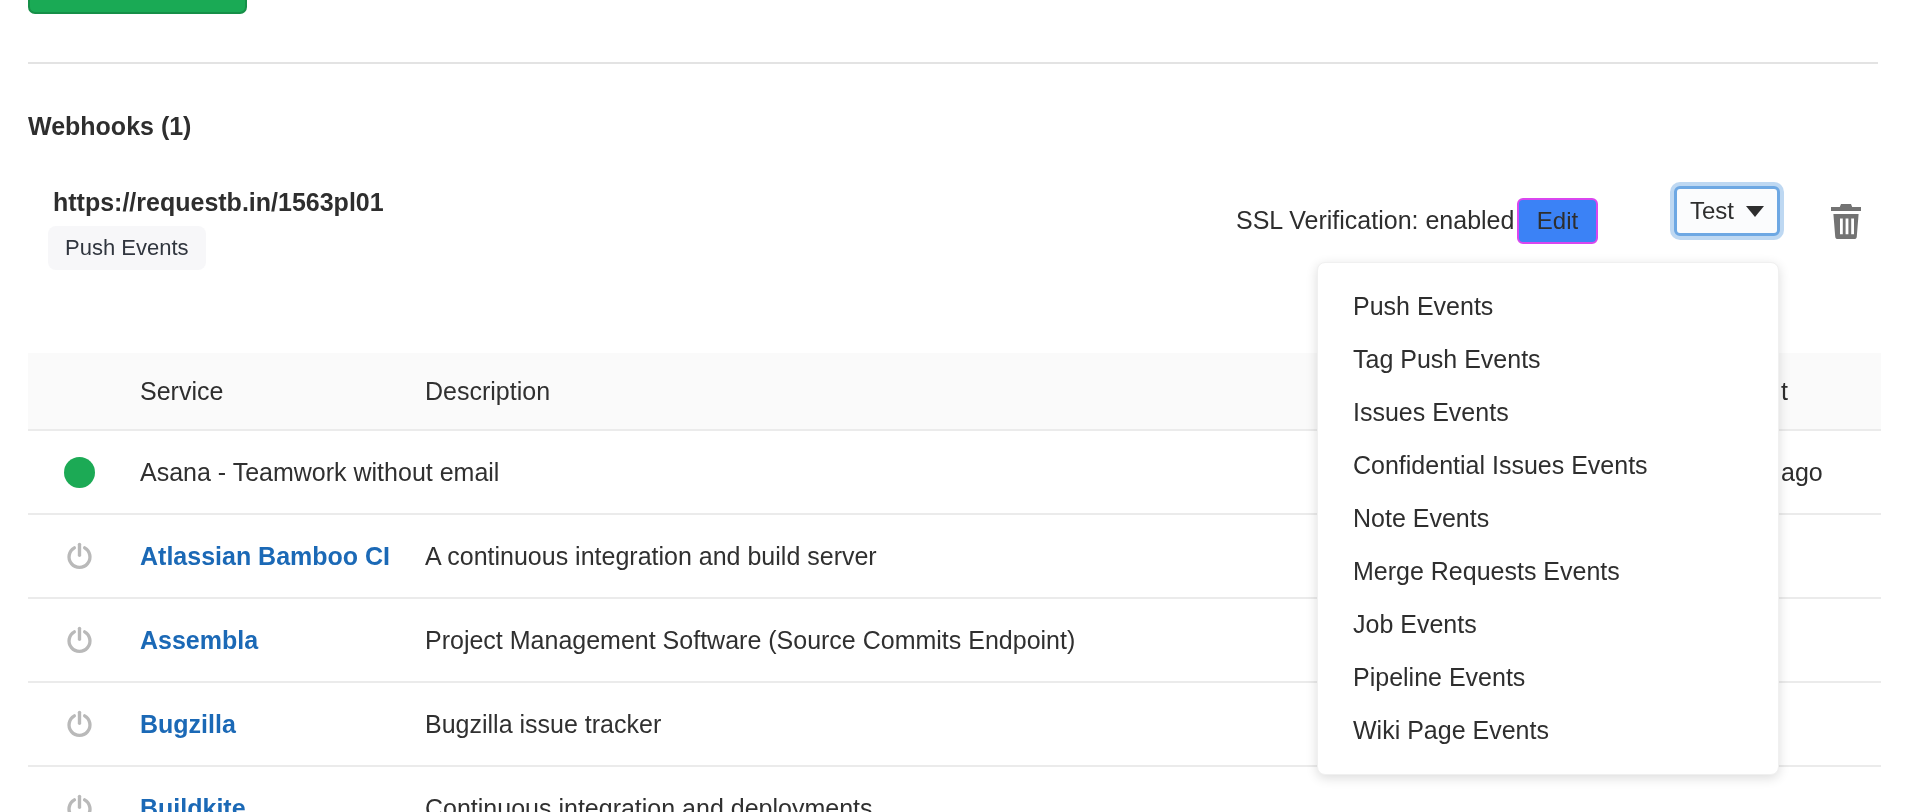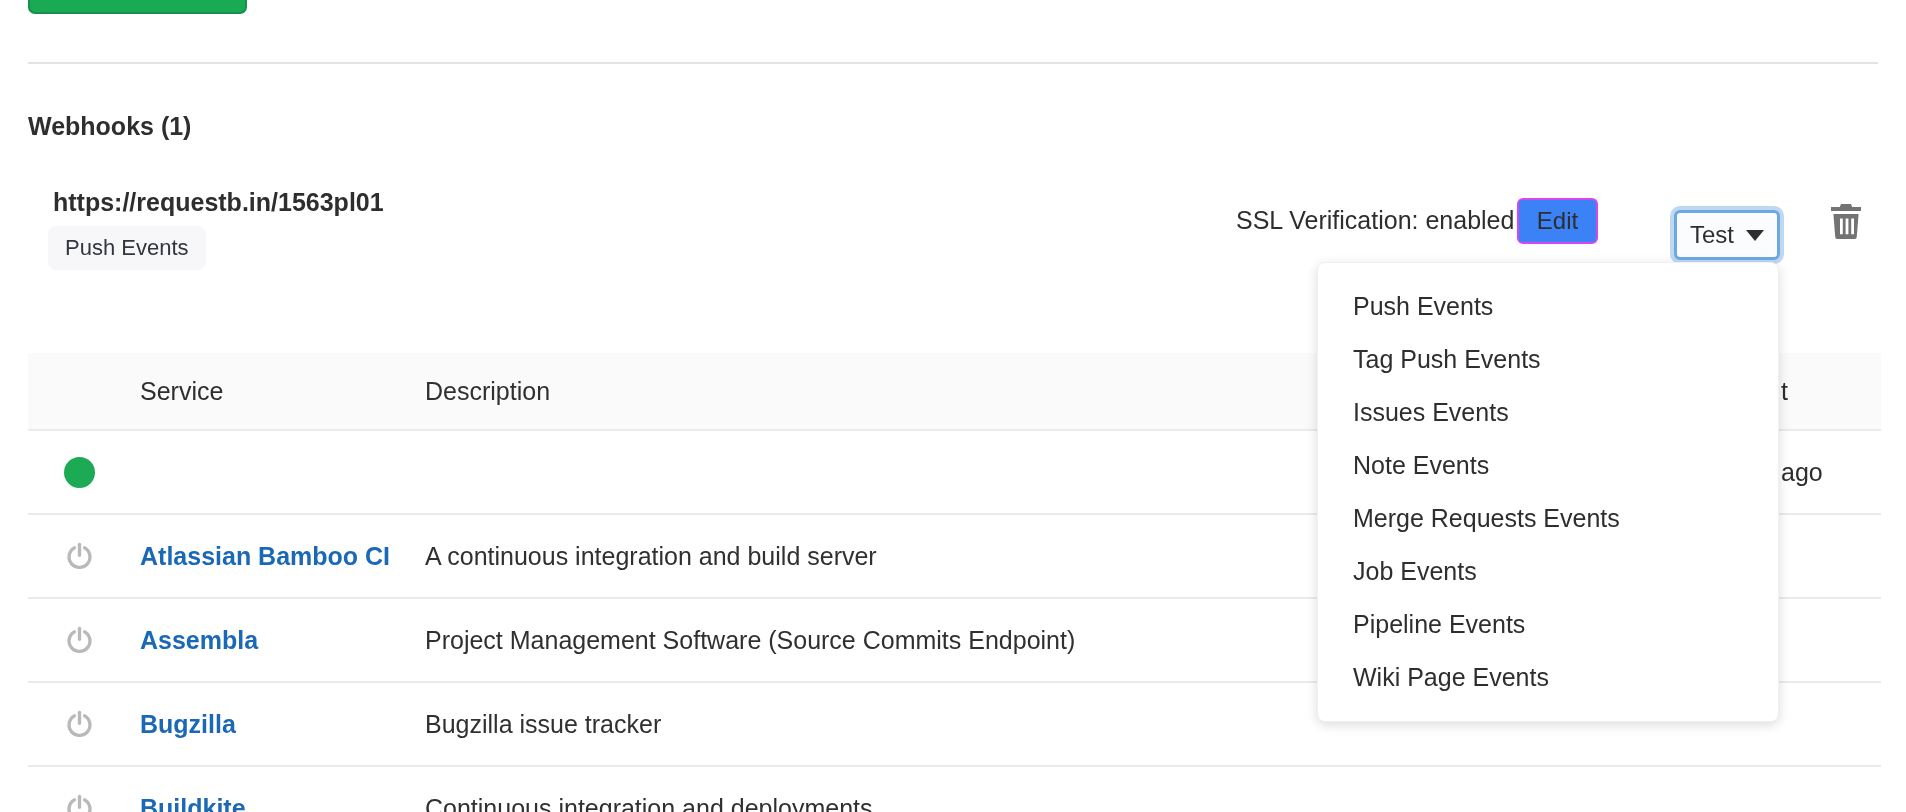--- a/index.html
+++ b/index.html
@@ -34,21 +34,21 @@
     position: absolute; left: 1236px; top: 206px;
     font-size: 25px; color: #2e2e2e;
   }
   .btn {
     position: absolute; display: flex; align-items: center; justify-content: center;
     font-size: 24px; color: #2e2e2e; background: #3b82f6;
     border: 2px solid #d946ef; border-radius: 6px; cursor: pointer;
   }
   .btn-edit { left: 1517px; top: 198px; width: 81px; height: 46px; }
   .btn-test {
-    left: 1674px; top: 210px; width: 106px; height: 50px;
+    left: 1674px; top: 186px; width: 106px; height: 50px;
     background: #fbfcfd; border: 3px solid #6ea8e3;
     box-shadow: 0 0 0 4px rgba(110, 168, 227, 0.45);
     gap: 12px;
   }
   .caret-down {
     width: 0; height: 0; display: inline-block;
     border-left: 9px solid transparent; border-right: 9px solid transparent;
     border-top: 11px solid #2e2e2e;
   }
   .trash-btn {
@@ -110,39 +110,41 @@
 <button class="trash-btn">
   <svg width="34" height="38" viewBox="0 0 17 19">
     <path fill="#737373" d="M6 1.5h5l.6 1.5H16v2H1v-2h4.4L6 1.5zM2.2 6.5h12.6l-.9 11.2a1.4 1.4 0 0 1-1.4 1.3H4.5a1.4 1.4 0 0 1-1.4-1.3L2.2 6.5zm3.3 2.3v7.8h1.4V8.8H5.5zm2.8 0v7.8h1.4V8.8H8.3zm2.8 0v7.8h1.4V8.8h-1.4z"></path>
   </svg>
 </button>
 
 <div class="dropdown">
   <div class="dropdown-item">Push Events</div>
   <div class="dropdown-item">Tag Push Events</div>
   <div class="dropdown-item">Issues Events</div>
+  <div class="dropdown-item">Confidential Issues Events</div>
   <div class="dropdown-item">Note Events</div>
   <div class="dropdown-item">Merge Requests Events</div>
   <div class="dropdown-item">Job Events</div>
   <div class="dropdown-item">Pipeline Events</div>
   <div class="dropdown-item">Wiki Page Events</div>
 </div>
 
 <div class="svc-table">
   <div class="thead">
     <div class="col-status"></div>
     <div class="col-service">Service</div>
     <div class="col-desc">Description</div>
     <div class="col-right-frag">t</div>
   </div>
 
   <div class="trow">
     <div class="col-status">
       <span class="dot-enabled"></span>
     </div>
+    <div class="col-desc">Asana - Teamwork without email</div>
     <div class="col-right-frag">ago</div>
   </div>
 
   <div class="trow">
     <div class="col-status">
       <svg class="power-icon" viewBox="0 0 24 24" fill="none" stroke="#b9b9b9" stroke-width="2.6" stroke-linecap="round">
         <path d="M8 5.3a8.1 8.1 0 1 0 8 0"></path>
           <path d="M12 2.6v8.4"></path>
       </svg>
     </div>

